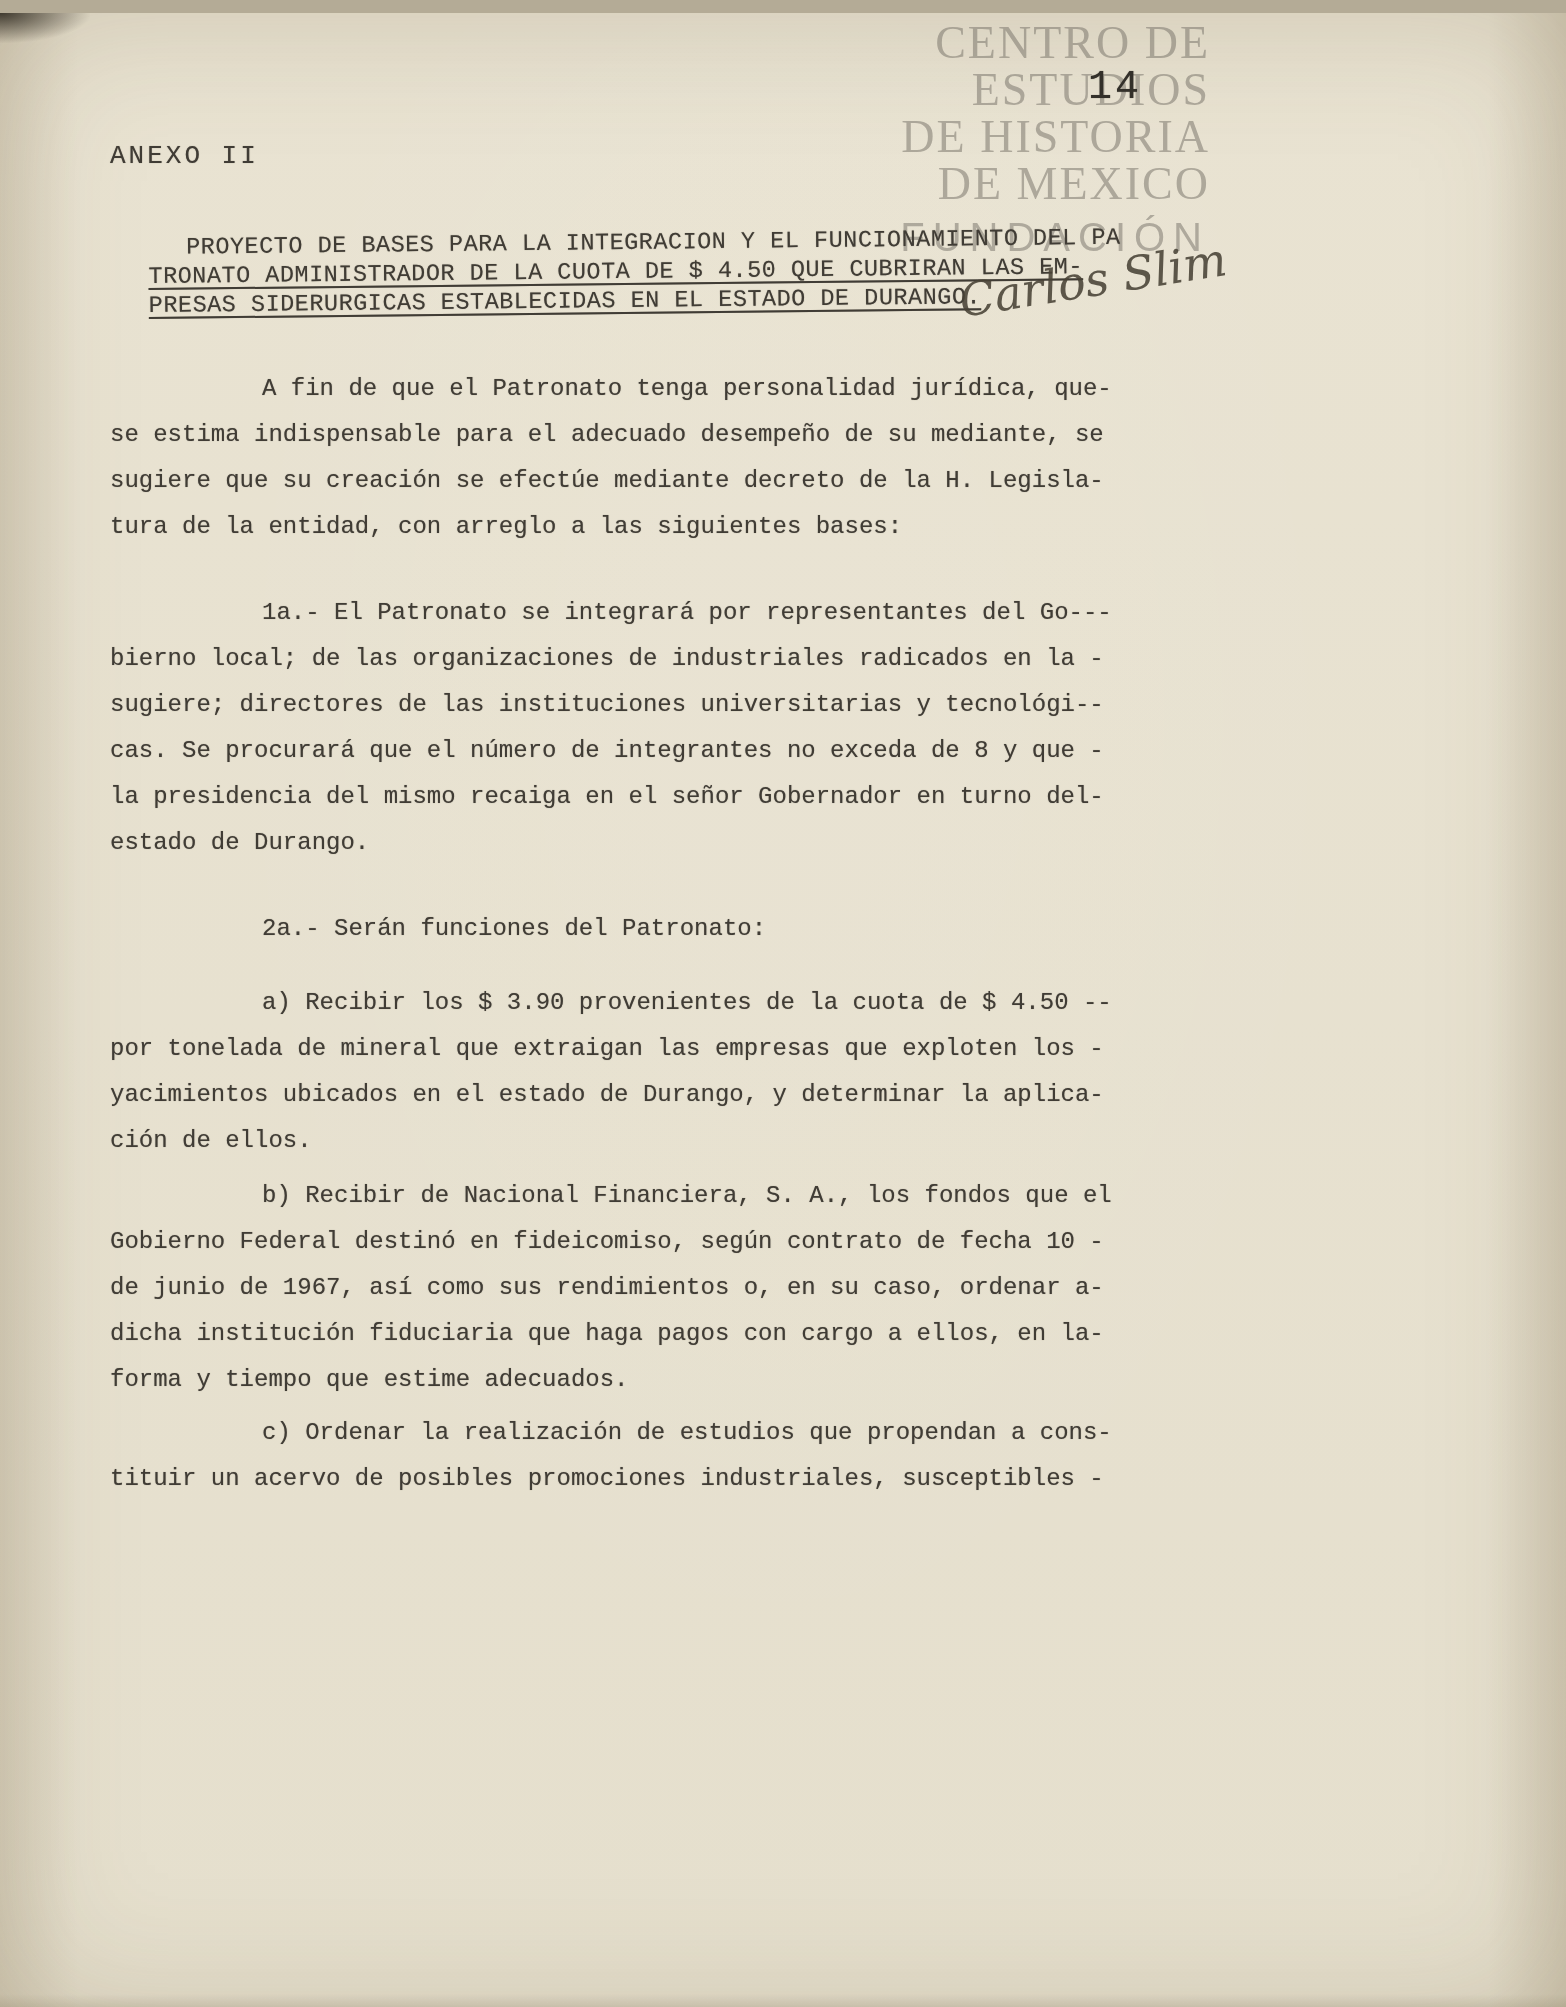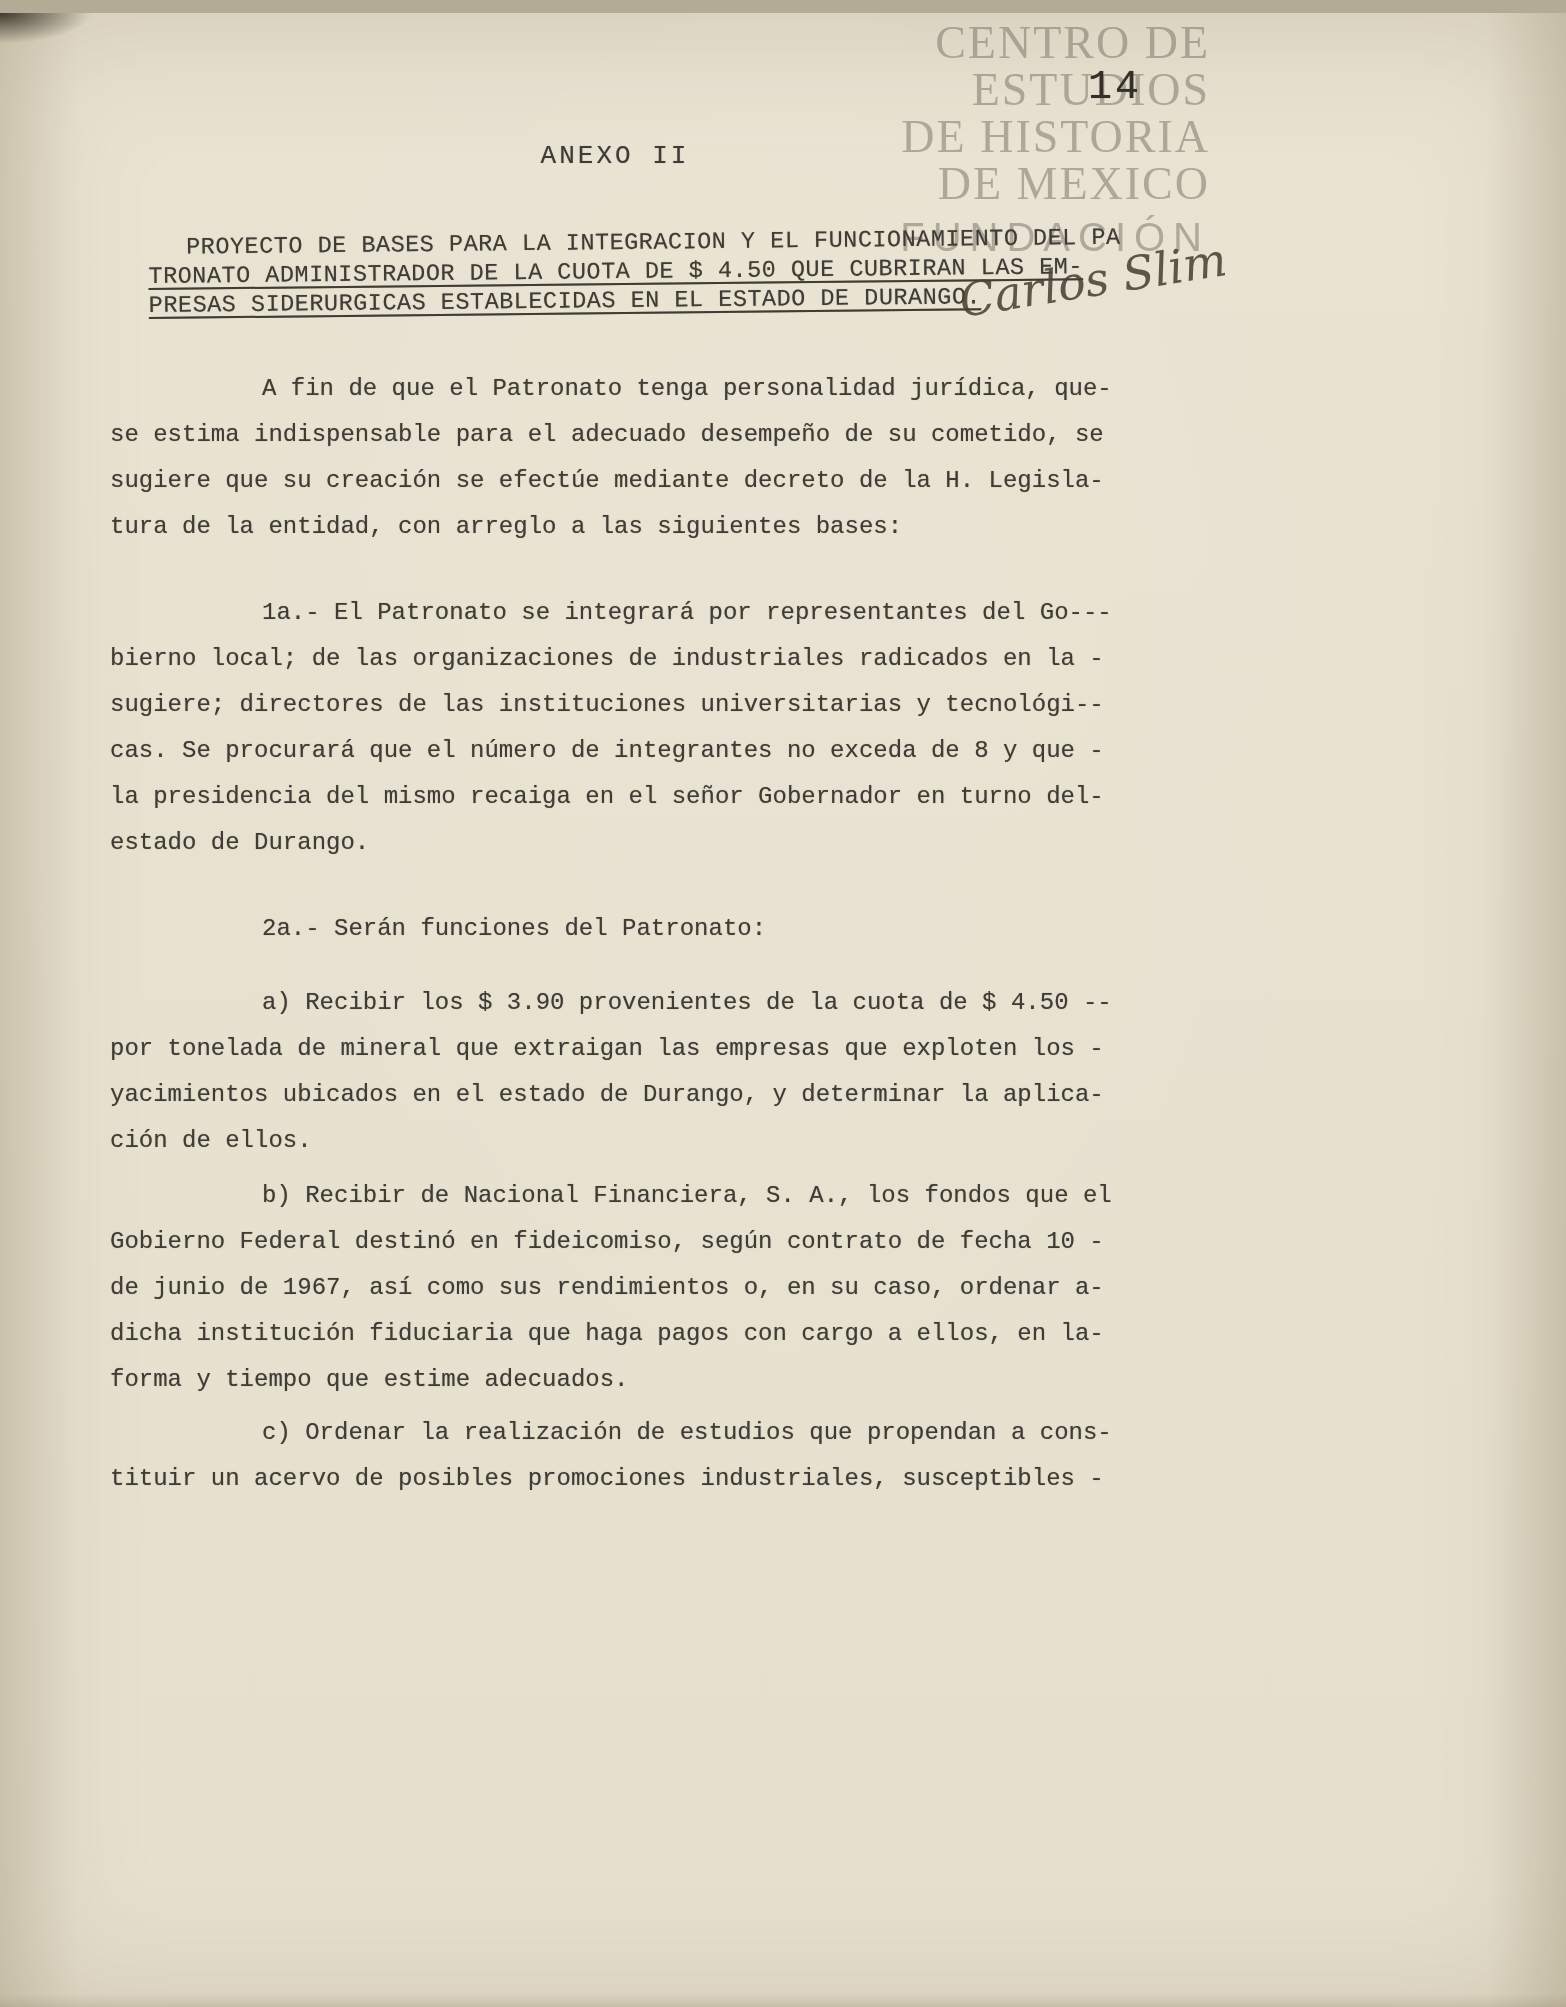--- a/index.html
+++ b/index.html
@@ -61,21 +61,21 @@
     text-shadow:0 0 1px rgba(40,36,30,0.6);
   }
 
   
   .content{
     position:absolute;left:110px;top:128px;width:1010px;z-index:2;
     text-shadow:0 0 1px rgba(55,50,42,0.45);
   }
   .doc-title{
     font-size:26px;line-height:30px;letter-spacing:3px;
-    text-align:center;white-space:nowrap;
+    white-space:nowrap;
   }
   .doc-heading{
     margin:62px 0 0 38px;
     font-size:23.5px;line-height:29px;letter-spacing:0.5px;
     transform:rotate(-0.6deg);transform-origin:left top;
   }
   .head-line{white-space:nowrap;}
   .head-line:first-child{text-indent:38px;}
   .head-line.u{text-decoration:underline;text-underline-offset:5px;}
   .doc-body{margin-top:46px;font-size:24px;line-height:46px;}
@@ -110,21 +110,21 @@
 
     <div class="doc-heading">
         <div class="head-line">PROYECTO DE BASES PARA LA INTEGRACION Y EL FUNCIONAMIENTO DEL PA</div>
         <div class="head-line u">TRONATO ADMINISTRADOR DE LA CUOTA DE $ 4.50 QUE CUBRIRAN LAS EM-</div>
         <div class="head-line u">PRESAS SIDERURGICAS ESTABLECIDAS EN EL ESTADO DE DURANGO.</div>
       </div>
 
     <div class="doc-body">
         <div class="para">
           <div class="line">A fin de que el Patronato tenga personalidad jurídica, que-</div>
-          <div class="line">se estima indispensable para el adecuado desempeño de su cometido, se</div>
+          <div class="line">se estima indispensable para el adecuado desempeño de su mediante, se</div>
           <div class="line">sugiere que su creación se efectúe mediante decreto de la H. Legisla-</div>
           <div class="line">tura de la entidad, con arreglo a las siguientes bases:</div>
         </div>
         <div class="para">
           <div class="line">1a.- El Patronato se integrará por representantes del Go---</div>
           <div class="line">bierno local; de las organizaciones de industriales radicados en la -</div>
           <div class="line">sugiere; directores de las instituciones universitarias y tecnológi--</div>
           <div class="line">cas. Se procurará que el número de integrantes no exceda de 8 y que -</div>
           <div class="line">la presidencia del mismo recaiga en el señor Gobernador en turno del-</div>
           <div class="line">estado de Durango.</div>

